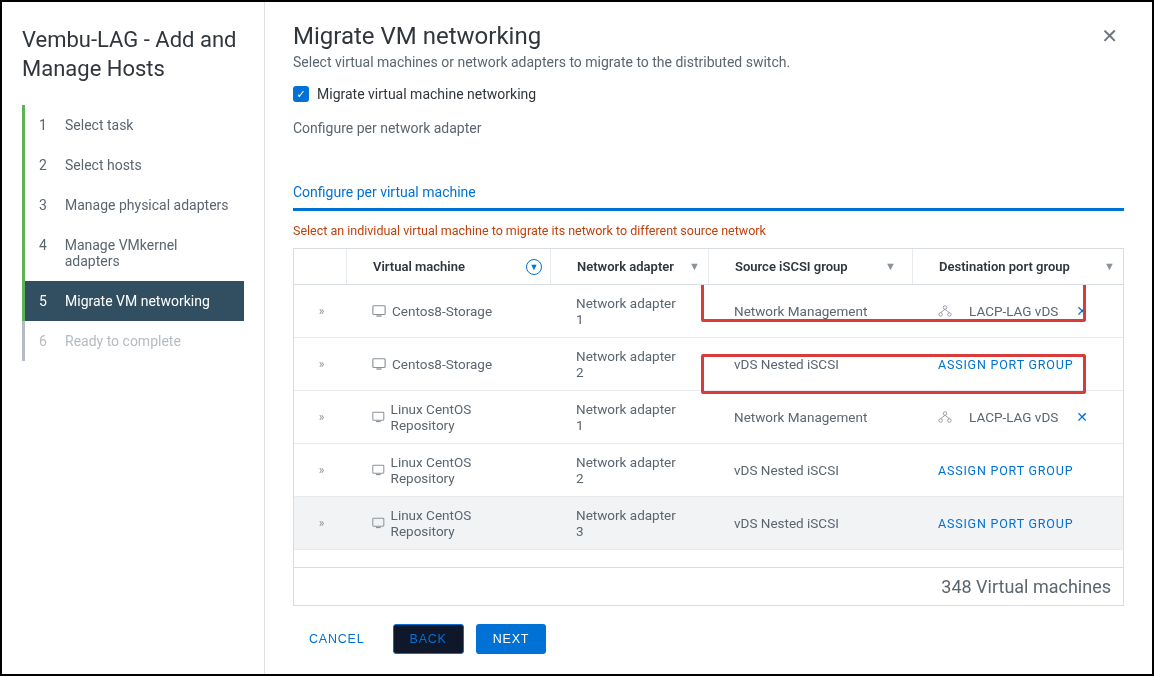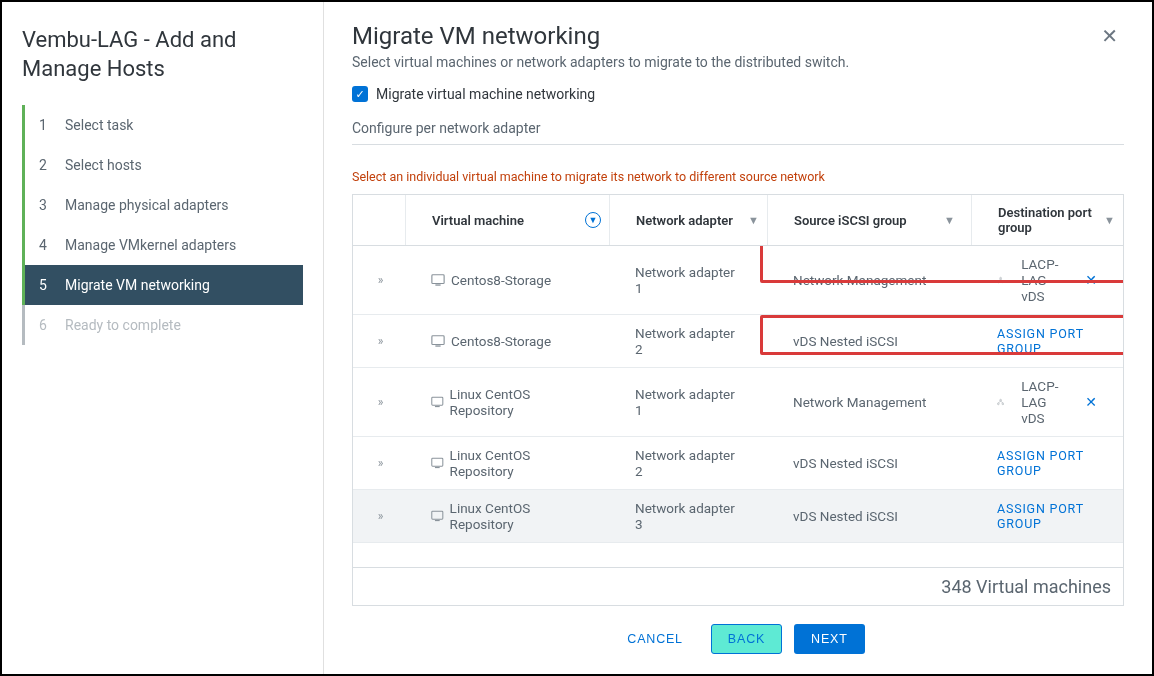--- a/index.html
+++ b/index.html
@@ -10,21 +10,21 @@
     font-size: 14px;
   }
   .window {
     width: 1154px;
     height: 676px;
     border: 2px solid #000;
     display: flex;
     position: relative;
   }
   .sidebar {
-    width: 322px;
+    width: 263px;
     border-right: 1px solid #e0e0e0;
     padding: 24px 20px 20px 20px;
   }
   .sidebar-title {
     font-size: 22px;
     font-weight: 400;
     color: #30363c;
     line-height: 1.3;
     margin-bottom: 22px;
   }
@@ -92,21 +92,21 @@
     color: #fff;
     display: inline-flex;
     align-items: center;
     justify-content: center;
     font-size: 11px;
   }
   .tabs {
     display: flex;
     gap: 32px;
     border-bottom: 1px solid #d8dde1;
-    margin-bottom: 24px;
+    margin-bottom: 12px;
     flex-direction: column;
   }
   .tab {
     padding: 8px 0;
     color: #5b6670;
     cursor: pointer;
     font-size: 14px;
   }
   .tab.active {
     color: #0072d6;
@@ -209,37 +209,37 @@
   }
   .tfoot {
     border-top: 1px solid #d8dde1;
     text-align: right;
     padding: 8px 12px;
     font-size: 18px;
     color: #5b6670;
   }
   .footer {
     display: flex;
-    justify-content: center;
+    justify-content: flex-start;
     gap: 12px;
     padding-top: 18px;
     align-items: center;
   }
   .btn {
     padding: 7px 16px;
     font-size: 12.5px;
     letter-spacing: 0.8px;
     border-radius: 3px;
     cursor: pointer;
     border: 1px solid transparent;
     text-transform: uppercase;
     font-weight: 500;
   }
   .btn-cancel { background: none; color: #0072d6; border: none; }
-  .btn-back { background: #5eead4; color: #0072d6; border: 1px solid #0072d6; }
+  .btn-back { background: #0f172a; color: #0072d6; border: 1px solid #0072d6; }
   .btn-next { background: #0072d6; color: #fff; }
 </style>
 </head>
 <body>
 
 <div class="window">
   <div class="sidebar">
     <h1 class="sidebar-title">Vembu-LAG - Add and Manage Hosts</h1>
     <ul class="steps">
       <li class="step">
@@ -278,20 +278,21 @@
       <span class="close-x">✕</span>
     </div>
 
     <div class="chk-row">
       <span class="chkbox">✓</span>
       <span>Migrate virtual machine networking</span>
     </div>
 
     <div class="tabs">
       <div class="tab">Configure per network adapter</div>
+      <div class="tab active">Configure per virtual machine</div>
     </div>
 
     <p class="help-text">Select an individual virtual machine to migrate its network to different source network</p>
 
     <div class="table-wrap">
       <div class="thead">
         <div class="th col-exp"></div>
         <div class="th col-vm">
           <span>Virtual machine</span>
           <span class="filter-ic active">▼</span>

